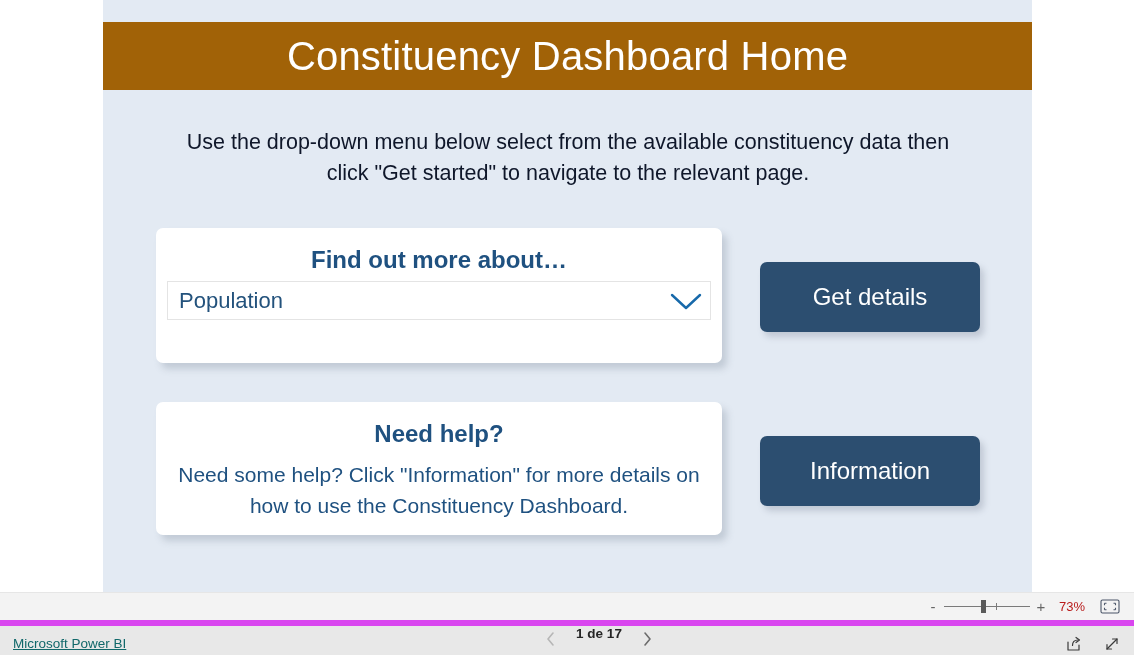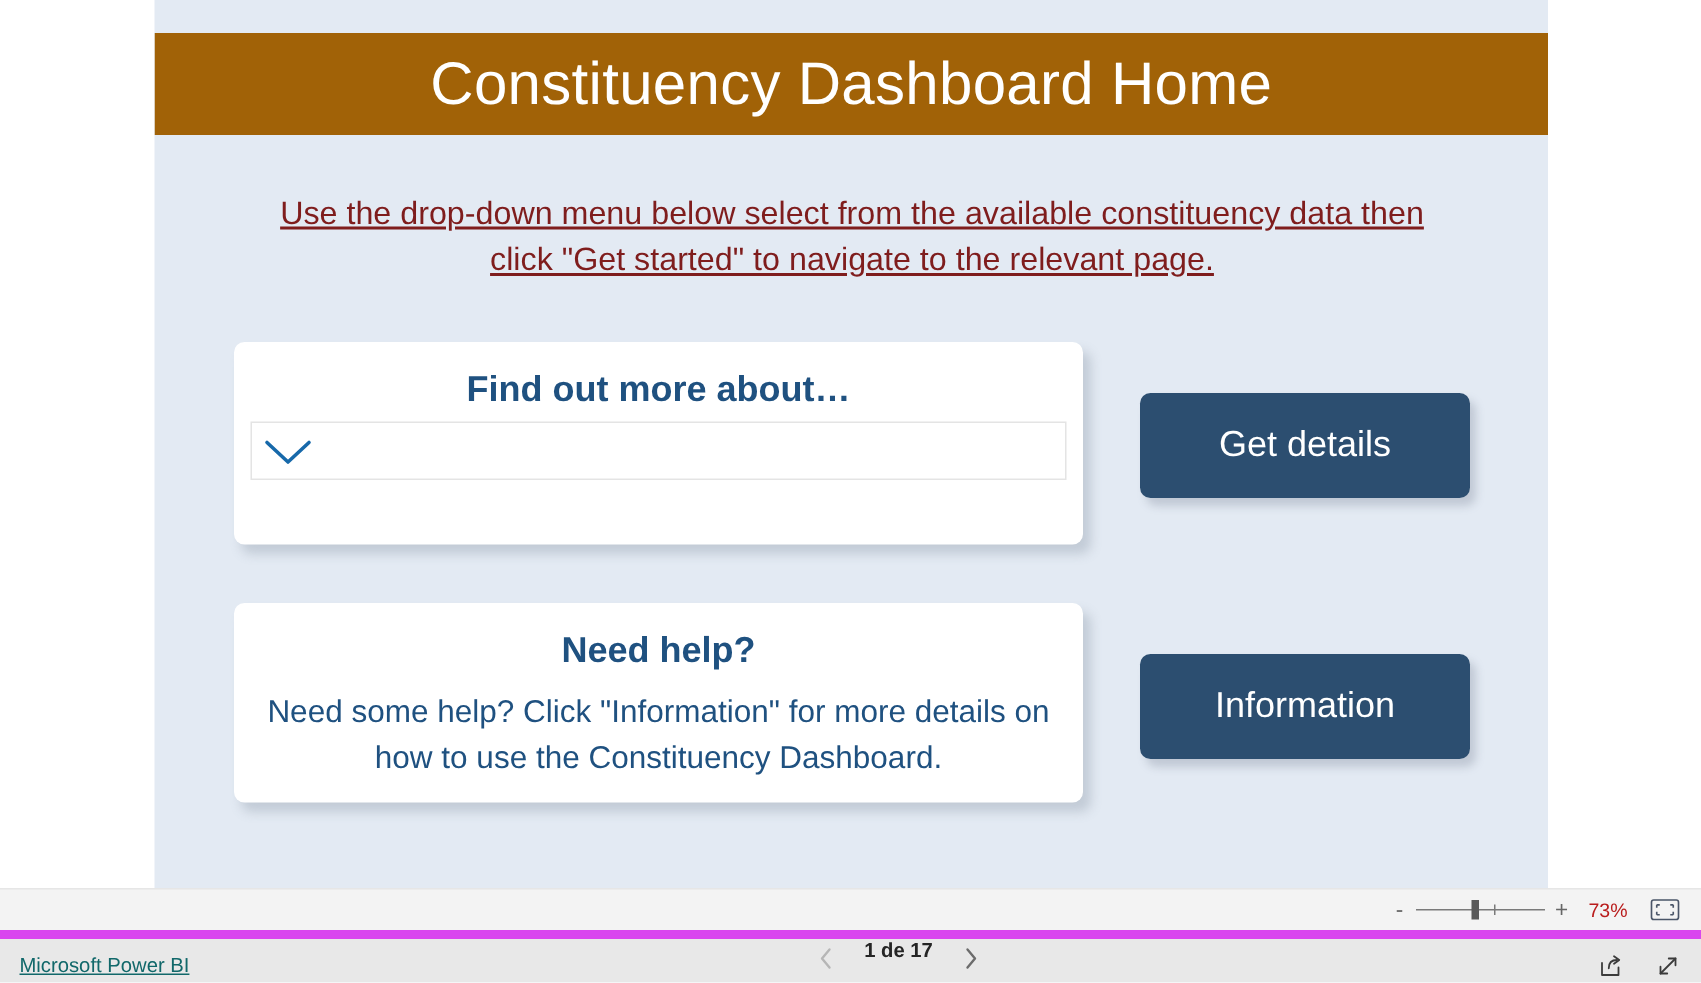--- a/index.html
+++ b/index.html
@@ -69,25 +69,24 @@
     white-space: nowrap;
   }
 
   
   #intro-text {
     position: absolute;
     left: 62px;
     top: 127px;
     width: 806px;
     text-align: center;
-    color: #7f1d1d;
+    color: #0f172a;
     font-size: 21.5px;
     line-height: 31px;
     font-weight: 400;
-    text-decoration: underline;
   }
 
   
   .card {
     position: absolute;
     background: #ffffff;
     border-radius: 7px;
     box-shadow: 5px 6px 7px rgba(120, 132, 150, 0.30);
     box-sizing: border-box;
   }
@@ -342,20 +341,21 @@
       <div id="page-header">
         <div id="page-title">Constituency Dashboard Home</div>
       </div>
 
       <div id="intro-text">Use the drop-down menu below select from the available constituency data then click "Get started" to navigate to the relevant page.</div>
 
       <div class="card" id="dropdown-card">
         <div class="card-title">Find out more about…</div>
 
         <div id="dropdown-control">
+          <span id="dropdown-value">Population</span>
           <span id="dropdown-chevron">
             <svg width="34" height="22" viewBox="0 0 34 22" aria-hidden="true">
               <polyline points="3,5 17,18 31,5" fill="none" stroke="#1769aa" stroke-width="2.4" stroke-linecap="round" stroke-linejoin="round"></polyline>
             </svg>
           </span>
         </div>
       </div>
 
       <button class="nav-button" id="get-started-button">Get details</button>
 

